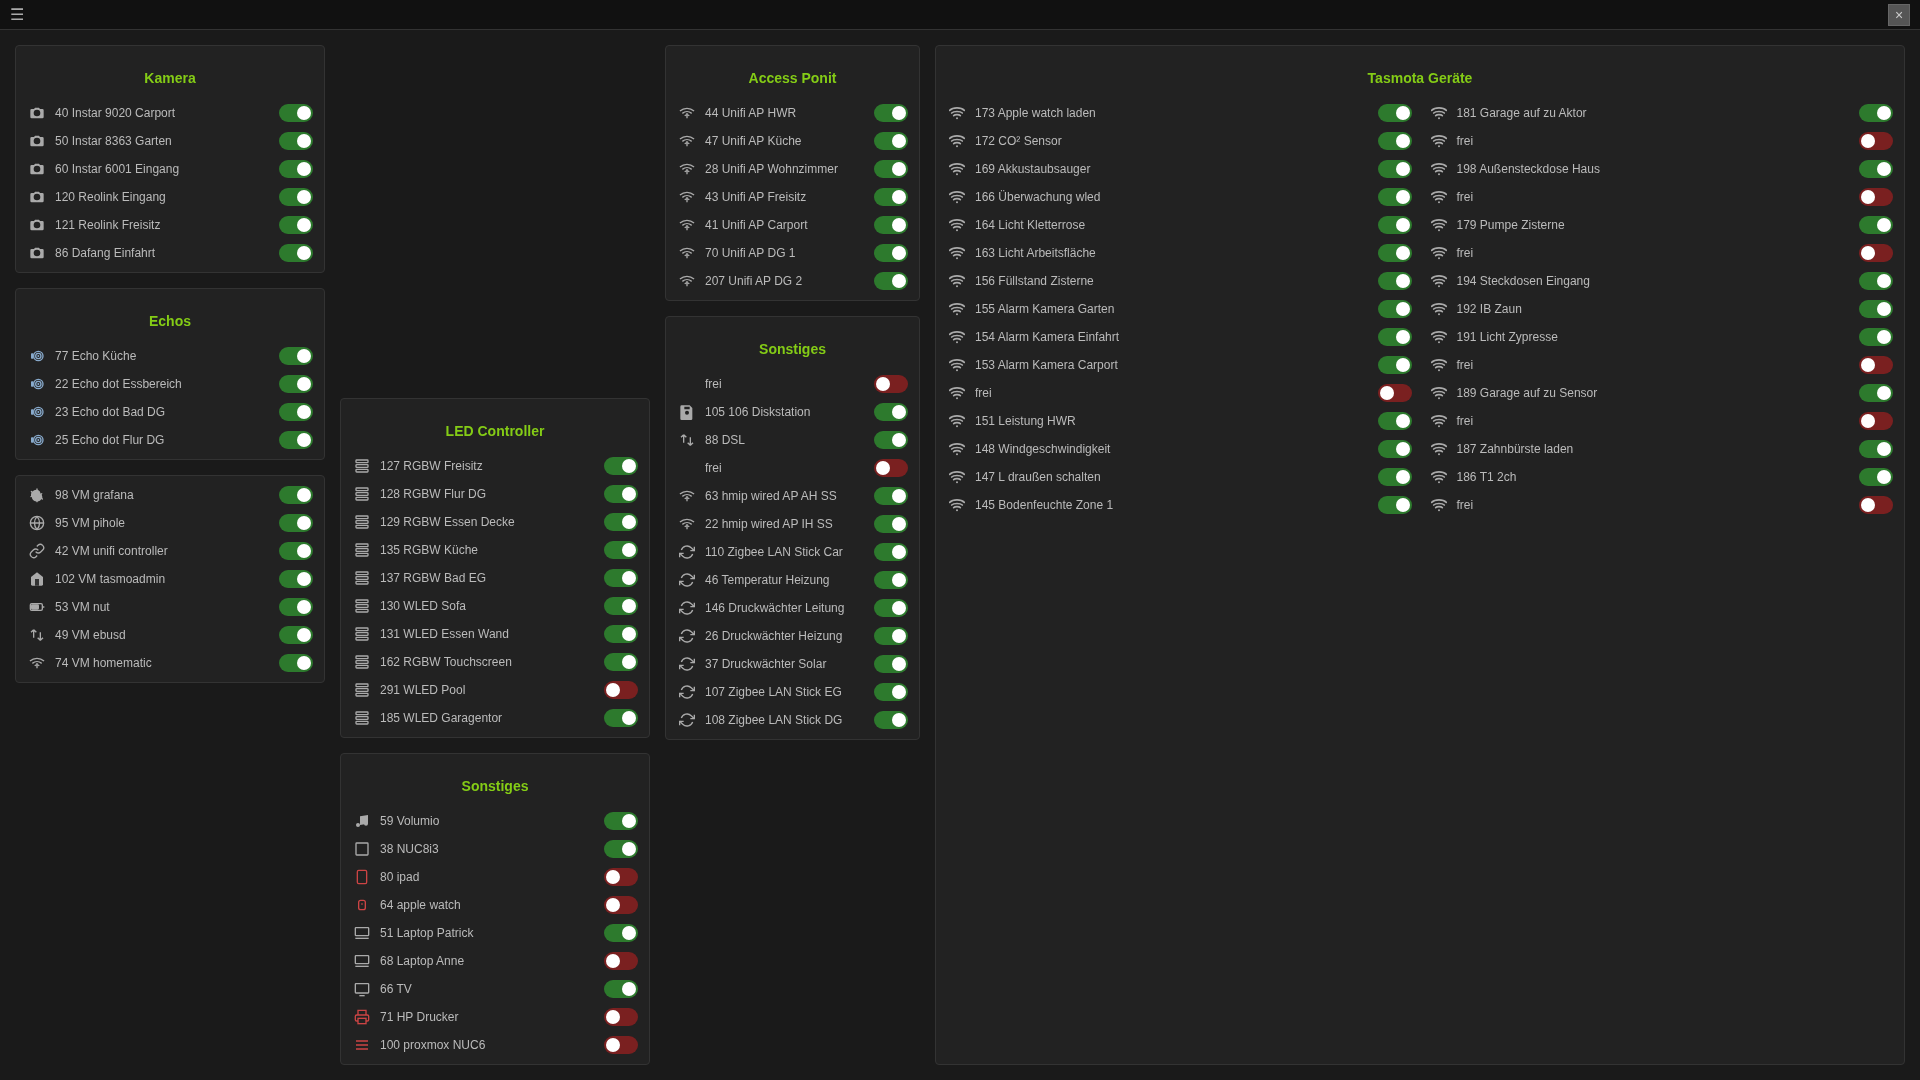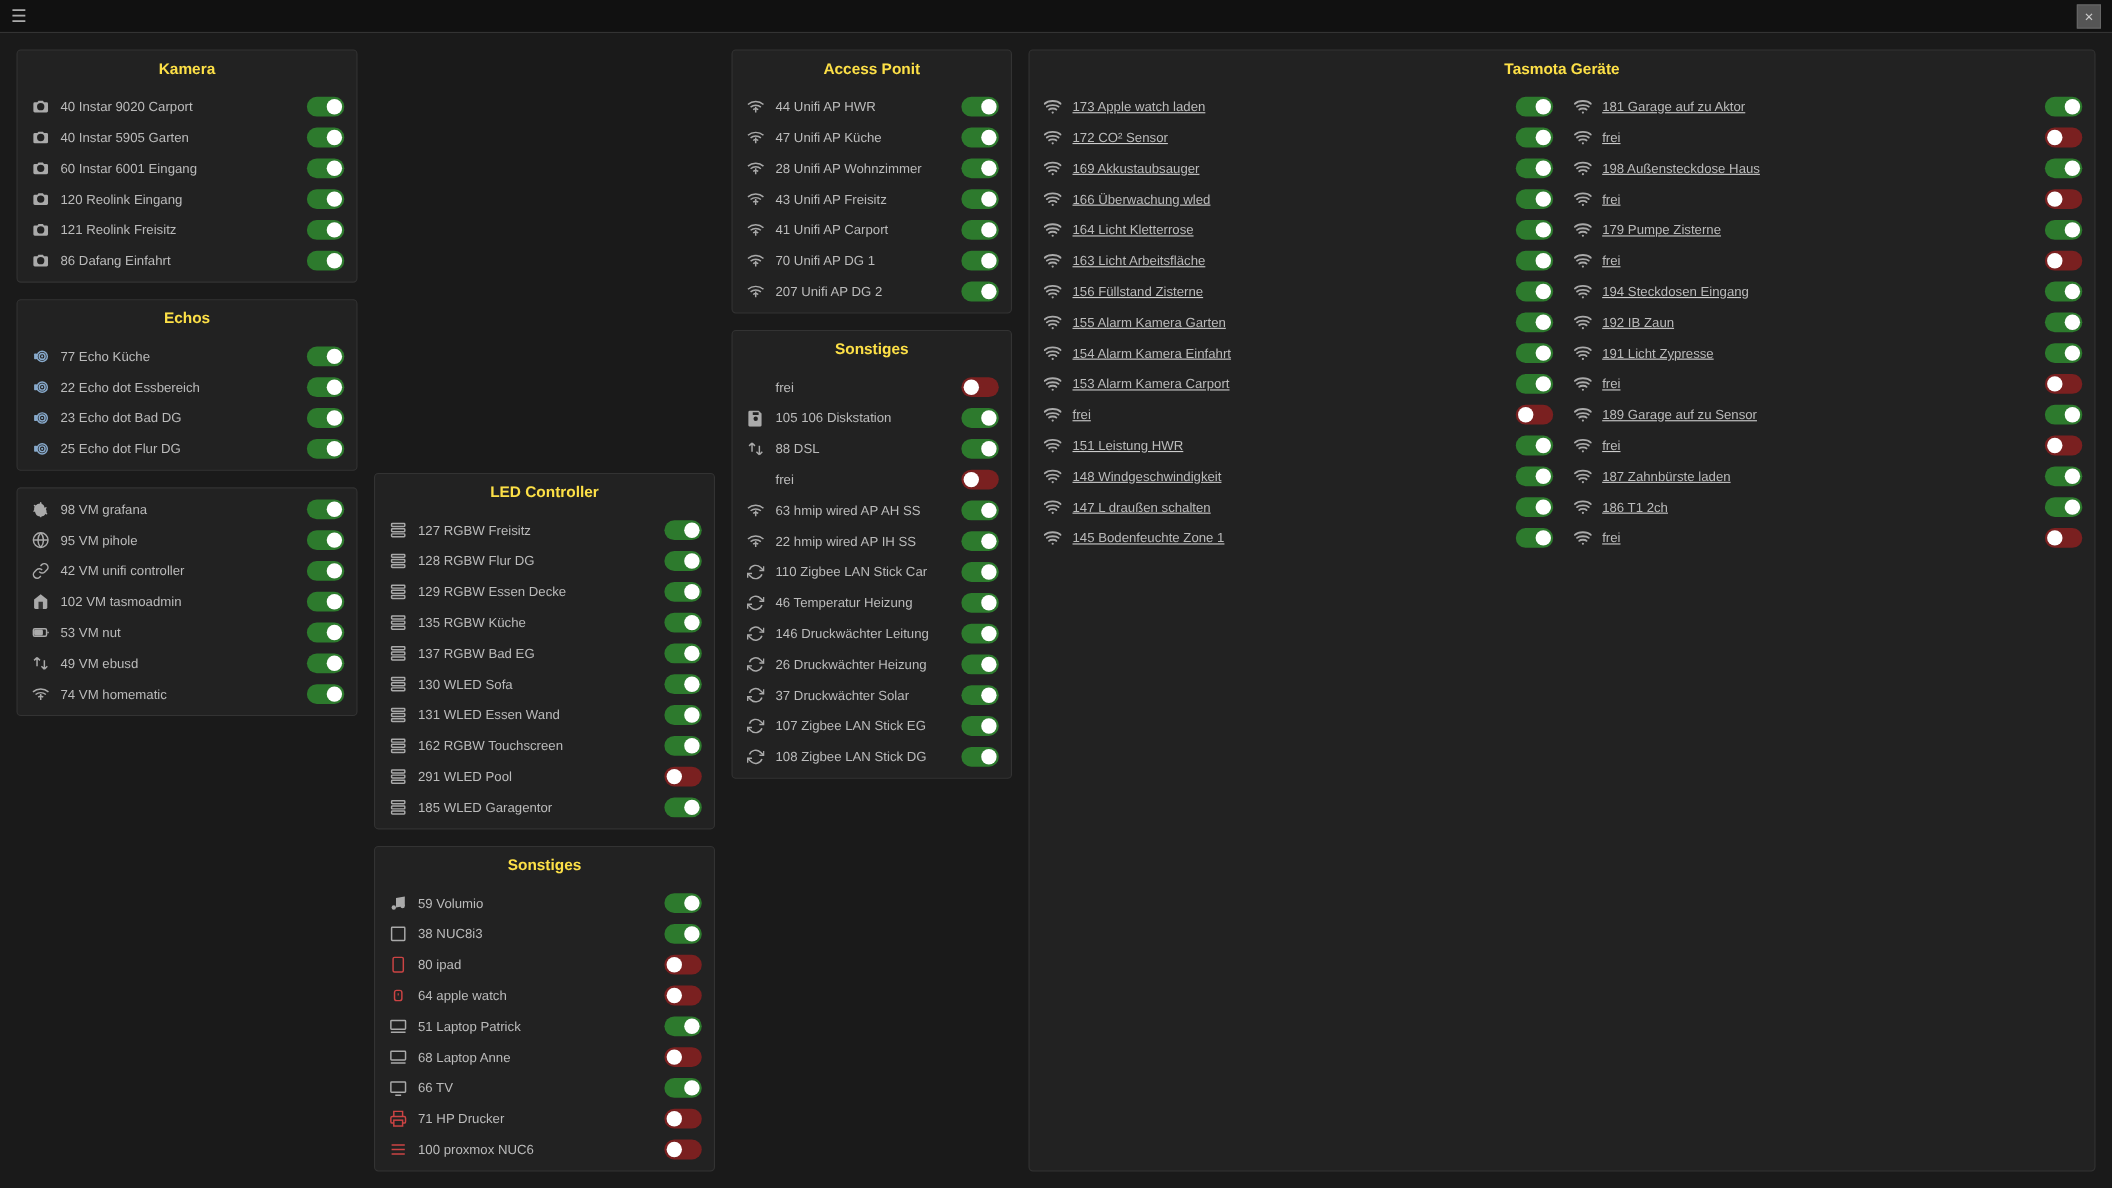--- a/index.html
+++ b/index.html
@@ -53,22 +53,23 @@
     .panel {
       background: #222;
       border: 1px solid #333;
       border-radius: 4px;
       overflow: hidden;
     }
     .panel-title {
       text-align: center;
       padding: 8px;
       font-size: 14px;
-      color: #fde047;
+      color: #84cc16;
       font-weight: bold;
+      margin-top: 16px;
     }
     .panel-items { padding: 5px; }
     .item-row {
       display: flex;
       align-items: center;
       padding: 4px 6px;
       gap: 8px;
       border-radius: 3px;
     }
     .item-icon {
@@ -133,21 +134,21 @@
             </div>
             <div class="item-label">40 Instar 9020 Carport</div>
             <div class="toggle on"></div>
           </div>
           <div class="item-row">
             <div class="item-icon">
               <svg width="16" height="14" viewBox="0 0 24 20" fill="#aaa">
                 <path d="M9 2l-1.5 2H4a2 2 0 00-2 2v10a2 2 0 002 2h16a2 2 0 002-2V6a2 2 0 00-2-2h-3.5L15 2H9zm3 3a5 5 0 110 10A5 5 0 0112 5z"></path>
               </svg>
             </div>
-            <div class="item-label">40 Instar 5905 Garten</div>
+            <div class="item-label">50 Instar 8363 Garten</div>
             <div class="toggle on"></div>
           </div>
           <div class="item-row">
             <div class="item-icon">
               <svg width="16" height="14" viewBox="0 0 24 20" fill="#aaa">
                 <path d="M9 2l-1.5 2H4a2 2 0 00-2 2v10a2 2 0 002 2h16a2 2 0 002-2V6a2 2 0 00-2-2h-3.5L15 2H9zm3 3a5 5 0 110 10A5 5 0 0112 5z"></path>
               </svg>
             </div>
             <div class="item-label">60 Instar 6001 Eingang</div>
             <div class="toggle on"></div>
@@ -759,21 +760,21 @@
             <div class="item-label">108 Zigbee LAN Stick DG</div>
             <div class="toggle on"></div>
           </div>
         </div>
     </div>
   </div>
 
   <div class="column" style="flex: 1;">
     <div class="panel" style="flex: 1;">
       <div class="panel-title">Tasmota Geräte</div>
-      <div style="display: flex; gap: 5px; padding: 5px; text-decoration: underline;">
+      <div style="display: flex; gap: 5px; padding: 5px;">
         <div style="flex: 1;" id="tasmota1-items">
             <div class="item-row">
               <div class="item-icon">
                 <svg width="16" height="14" viewBox="0 0 24 20" fill="none" stroke="#aaa" stroke-width="2.5" stroke-linecap="round">
     <path d="M1 6 C6 1, 18 1, 23 6"></path>
     <path d="M4 10 C7 7, 17 7, 20 10"></path>
     <path d="M7 14 C9 12, 15 12, 17 14"></path>
     <circle cx="12" cy="18" r="1.5" fill="#aaa" stroke="none"></circle>
   </svg>
               </div>

